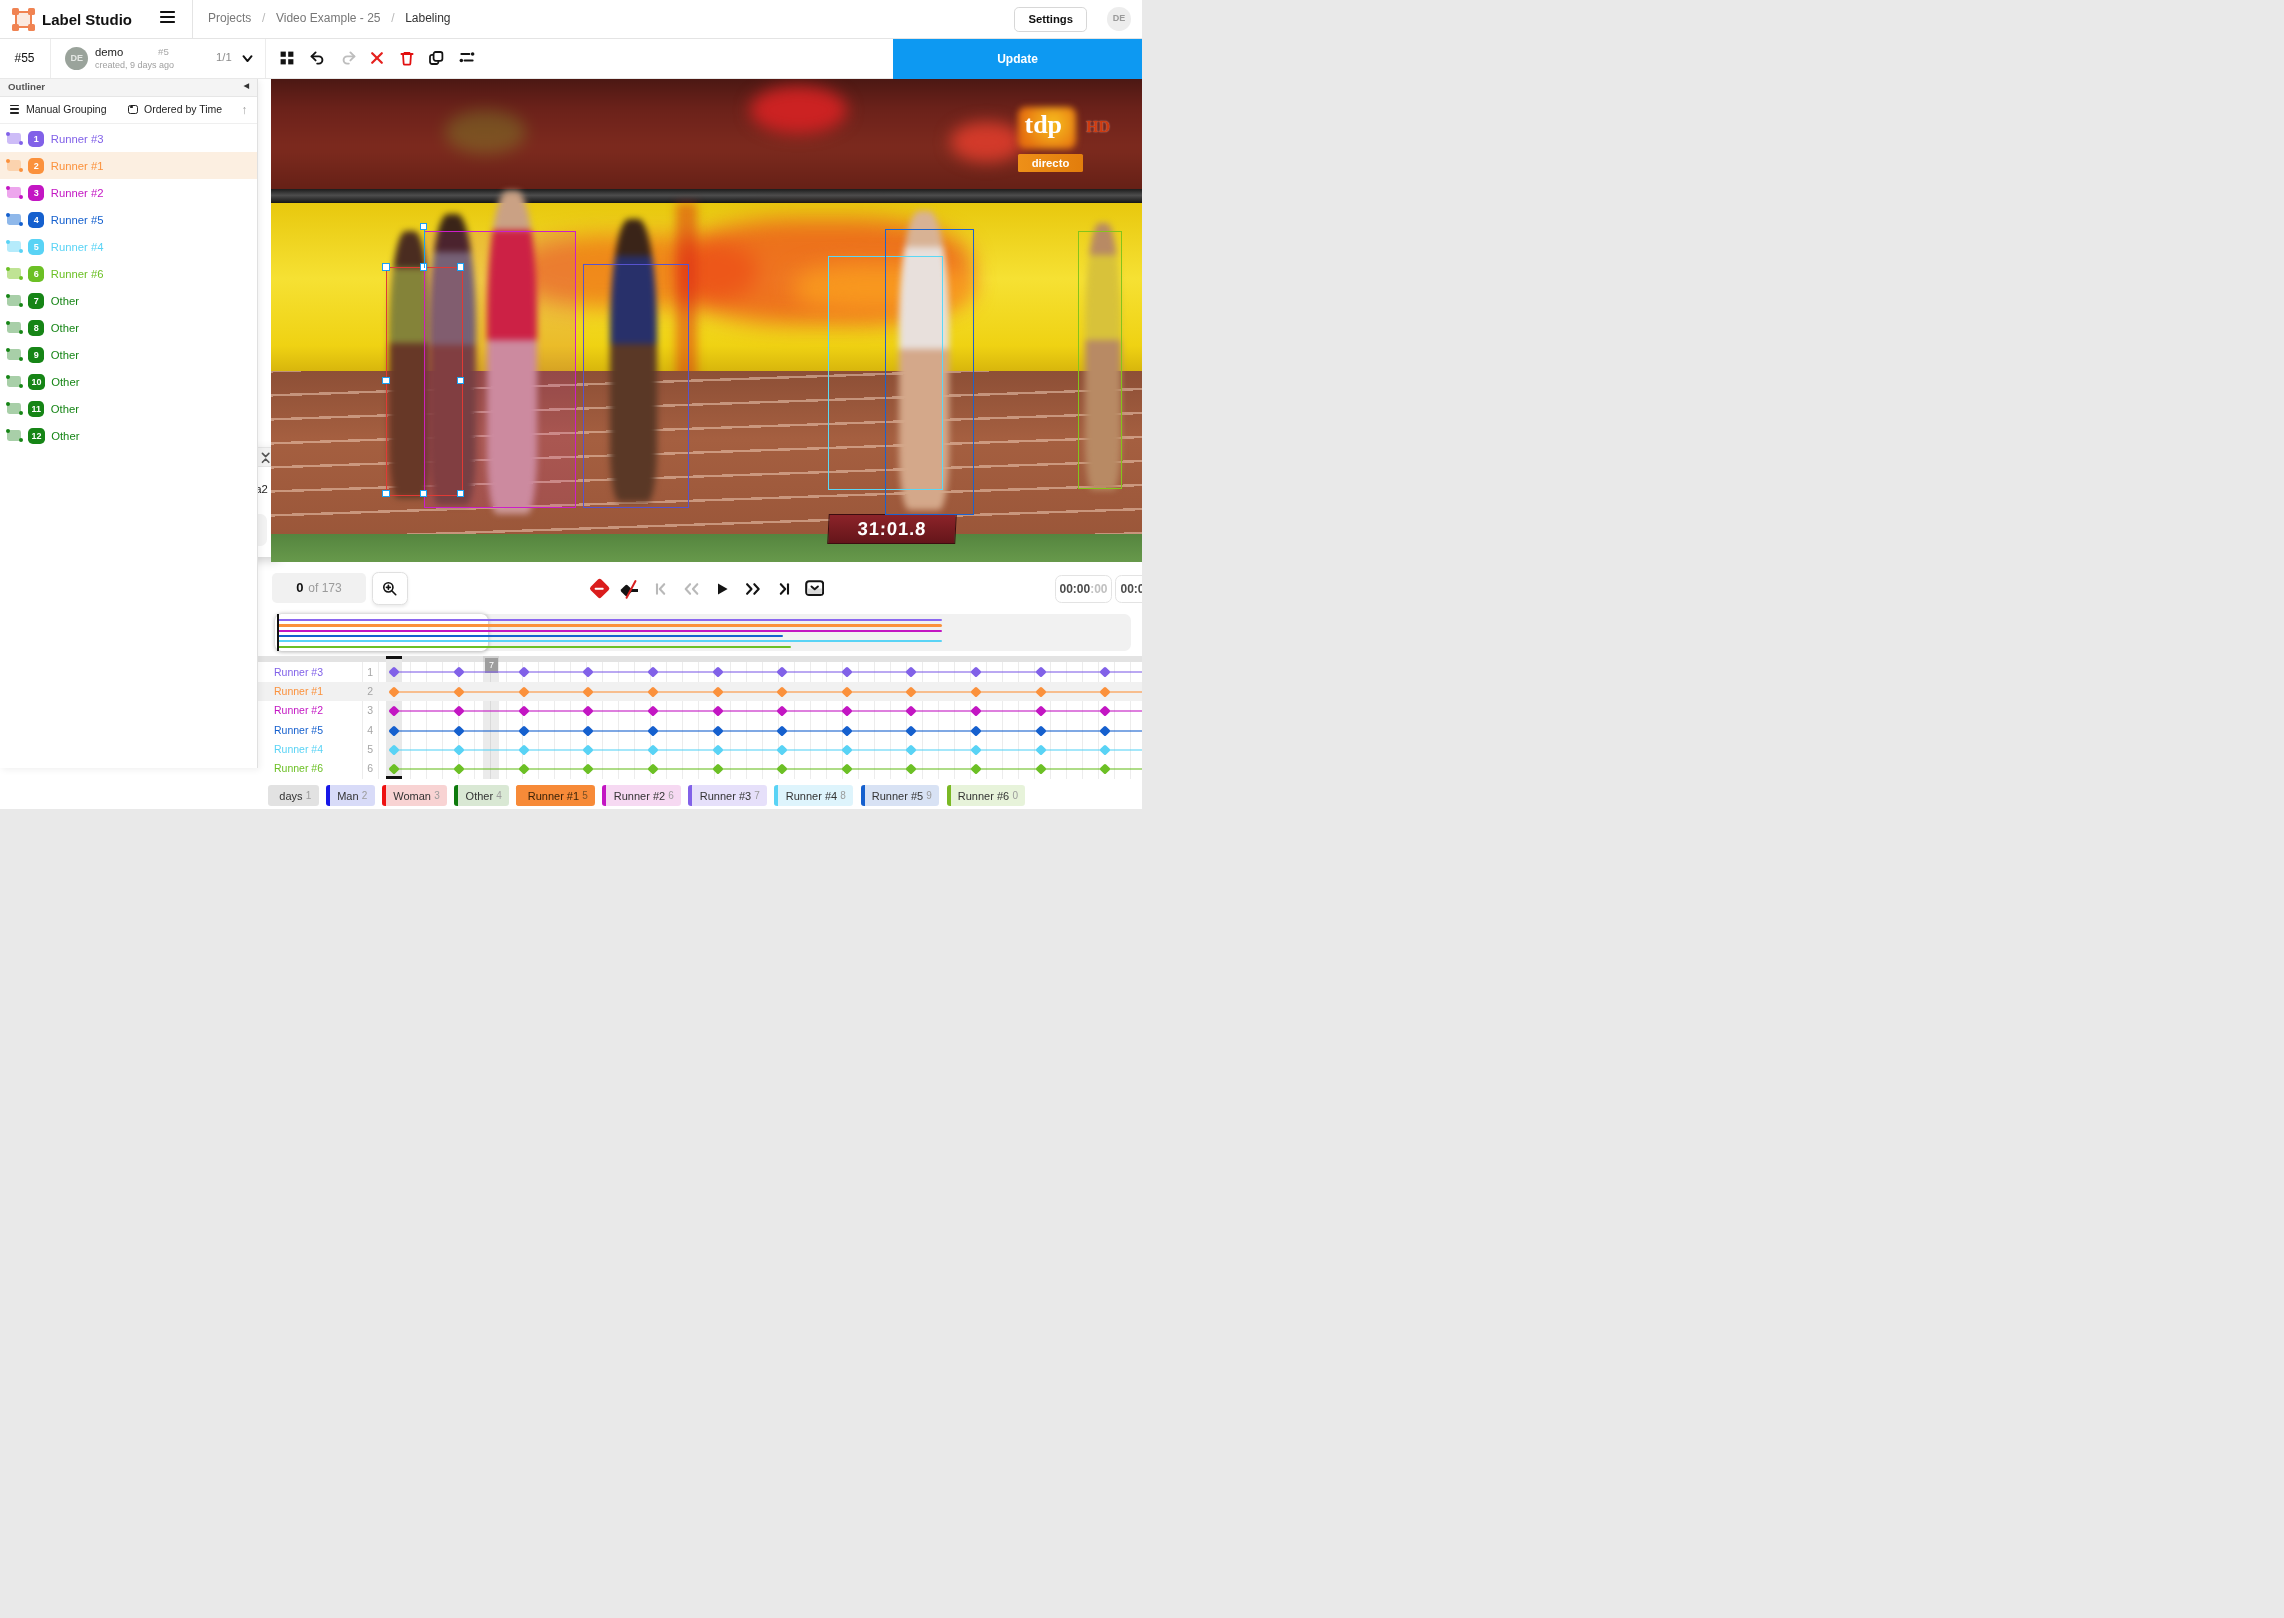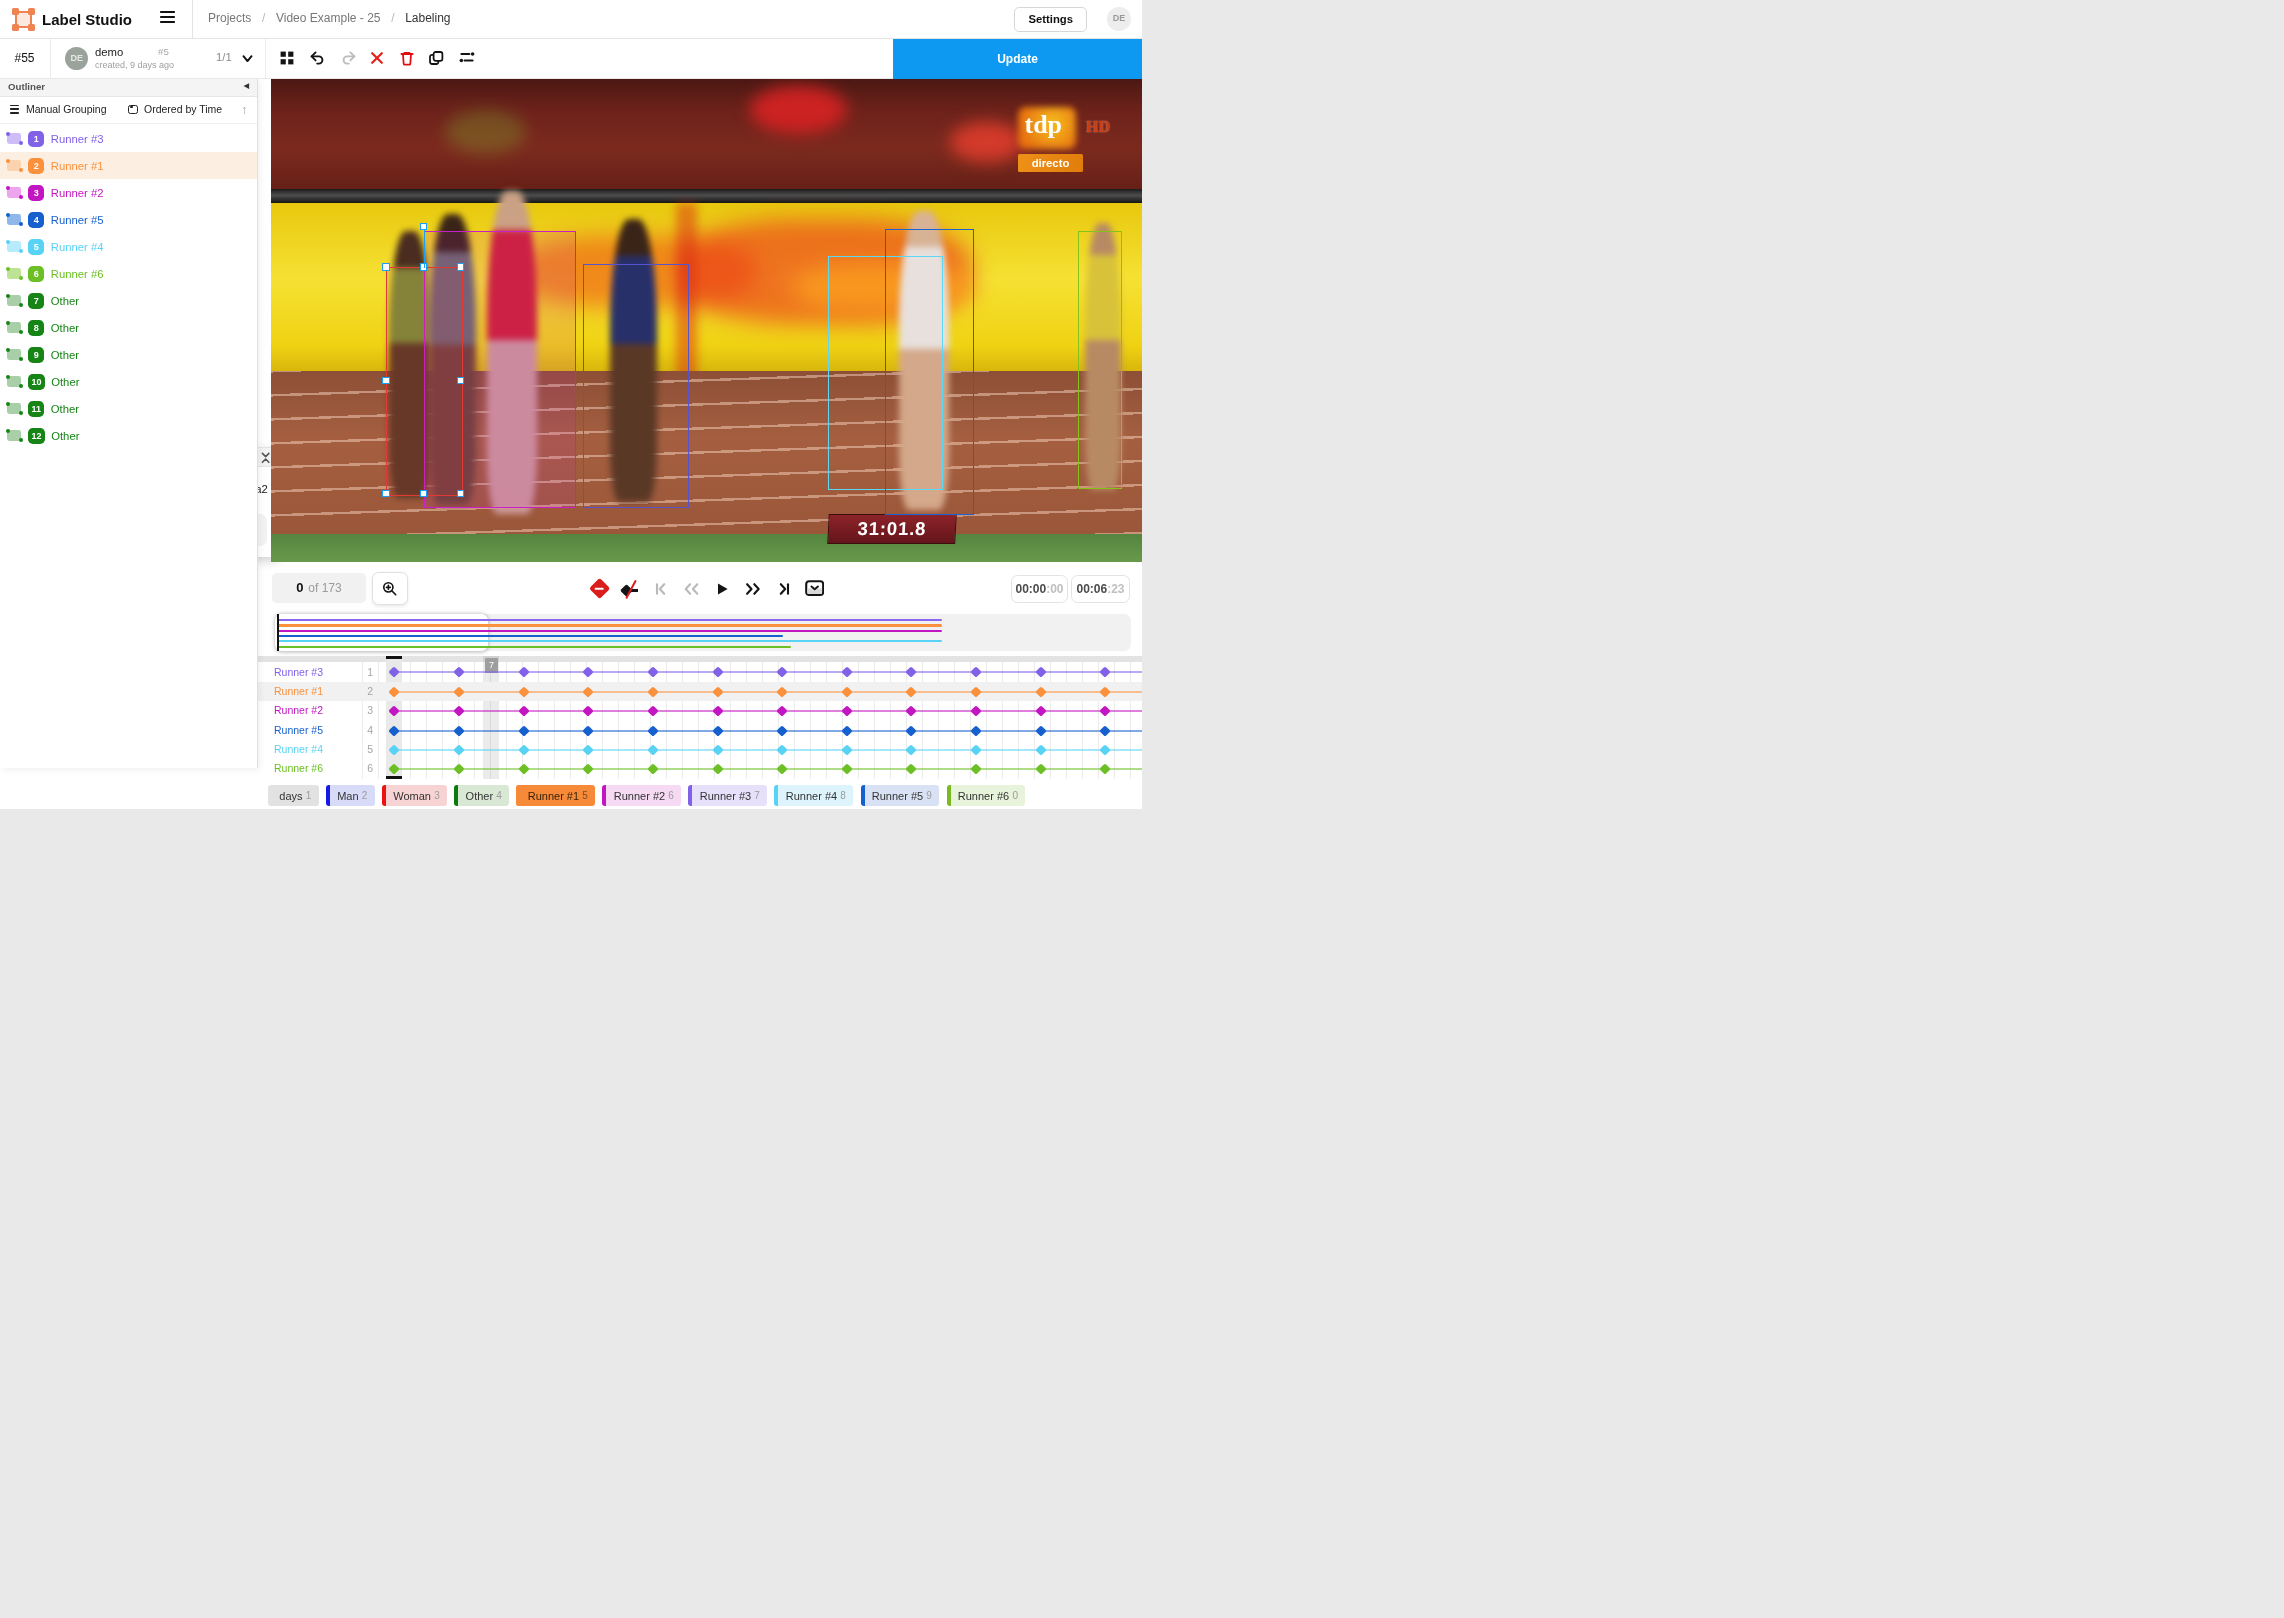--- a/index.html
+++ b/index.html
@@ -128,21 +128,21 @@
               display:flex; align-items:center; justify-content:center; cursor:pointer; }
   .transport { position:absolute; left:590px; top:577px; height:24px; display:flex; align-items:center; gap:11.3px; }
   .t-ico { width:19.4px; height:19.4px; display:flex; align-items:center; justify-content:center; cursor:pointer; }
   .kf-remove { width:15.3px; height:15.3px; background:#da1d1d; transform:rotate(45deg); border-radius:2.4px; position:relative; }
   .kf-remove i { position:absolute; left:3.2px; top:6.5px; width:9px; height:2.4px; background:#fff; transform:rotate(-45deg); border-radius:0.8px; }
   .interp { position:relative; width:19.4px; height:19.4px; }
   .interp .d { position:absolute; left:1.6px; top:6.5px; width:9px; height:9px; background:#141414; transform:rotate(45deg); border-radius:1.6px; }
   .interp .l { position:absolute; left:10.5px; top:10px; width:6.5px; height:2.4px; background:#141414; }
   .interp .s { position:absolute; left:9.7px; top:-0.8px; width:2.4px; height:21px; background:#d81f1f; transform:rotate(28deg); border-radius:1.6px; }
   .time-box { position:absolute; top:575px; height:27.5px; background:#fff; border:0.8px solid #e3e3e3;
-              border-radius:6.5px; font-size:12px; line-height:26px; text-align:center; }
+              border-radius:6.5px; font-size:12px; line-height:26px; text-align:center;margin-left:44px; }
   .time-box .m { color:#4c4c4c; font-weight:700; }
   .time-box .f { color:#c0c0c0; font-weight:700; }
 
   
   .seeker { position:absolute; left:275px; top:614px; width:856px; height:37px; background:#f1f1f1; border-radius:6.5px; }
   .seek-view { position:absolute; left:0; top:0; width:213px; height:37px; background:#fff; border-radius:6.5px;
                box-shadow:0 0.8px 4px rgba(0,0,0,.3); cursor:grab; }
   .seek-line { position:absolute; left:1.6px; height:2.4px; border-radius:1.6px; }
   .seek-ph { position:absolute; left:2.4px; top:0; width:1.6px; height:37px; background:#111; }
 

